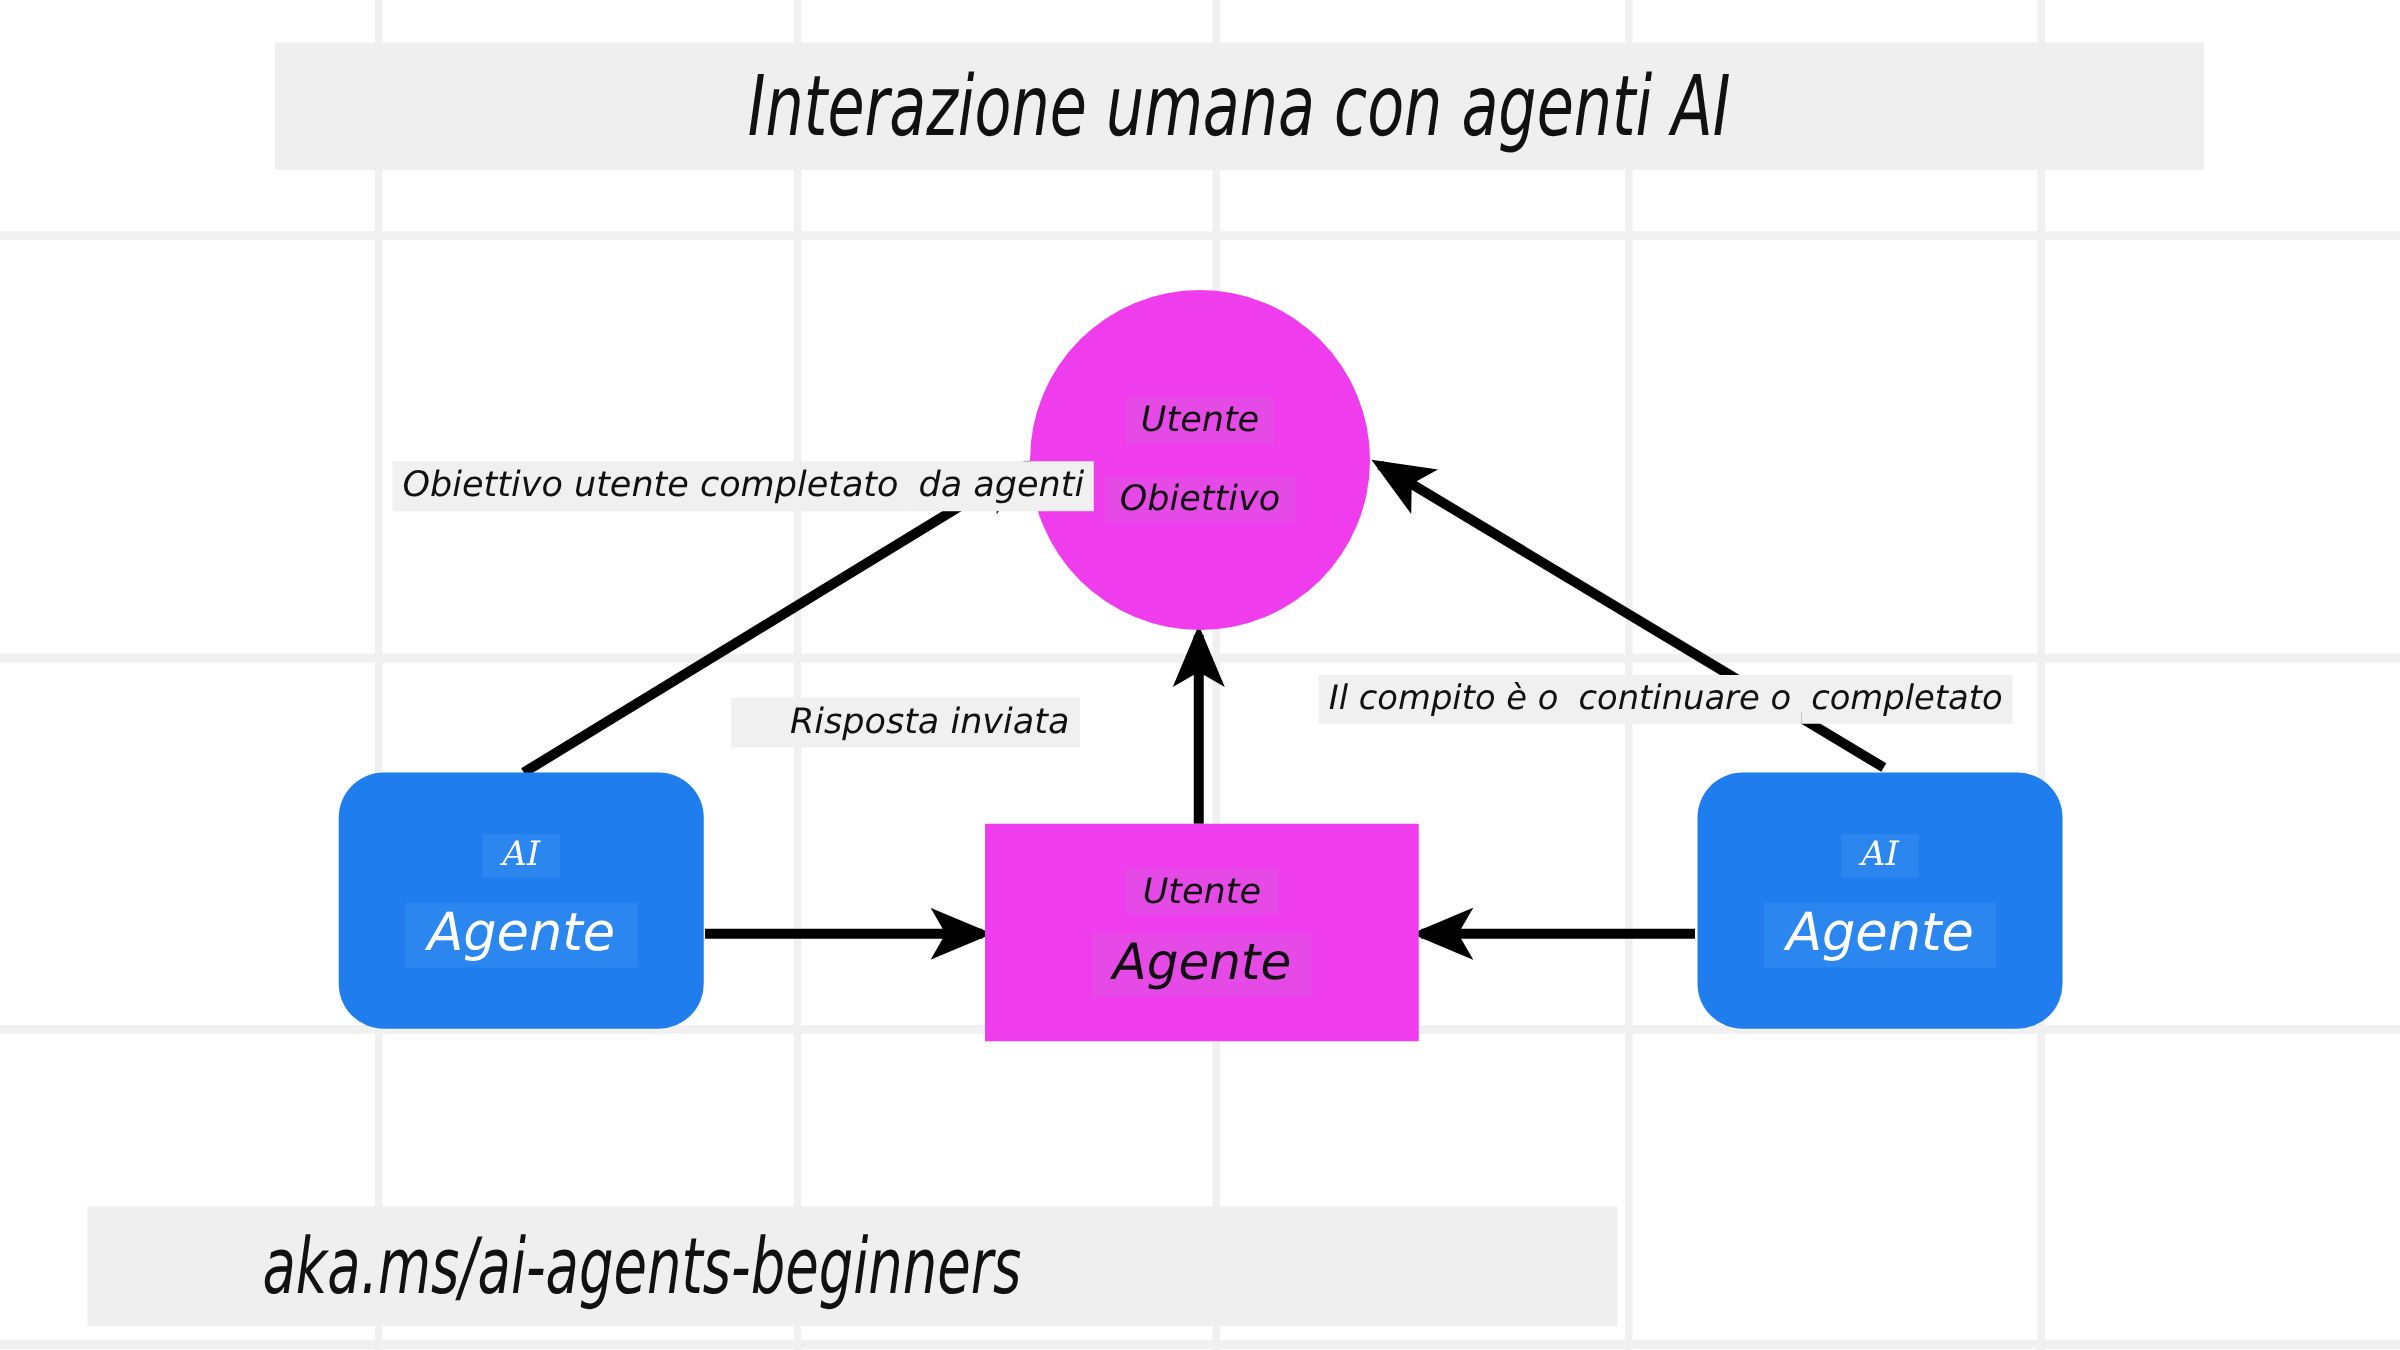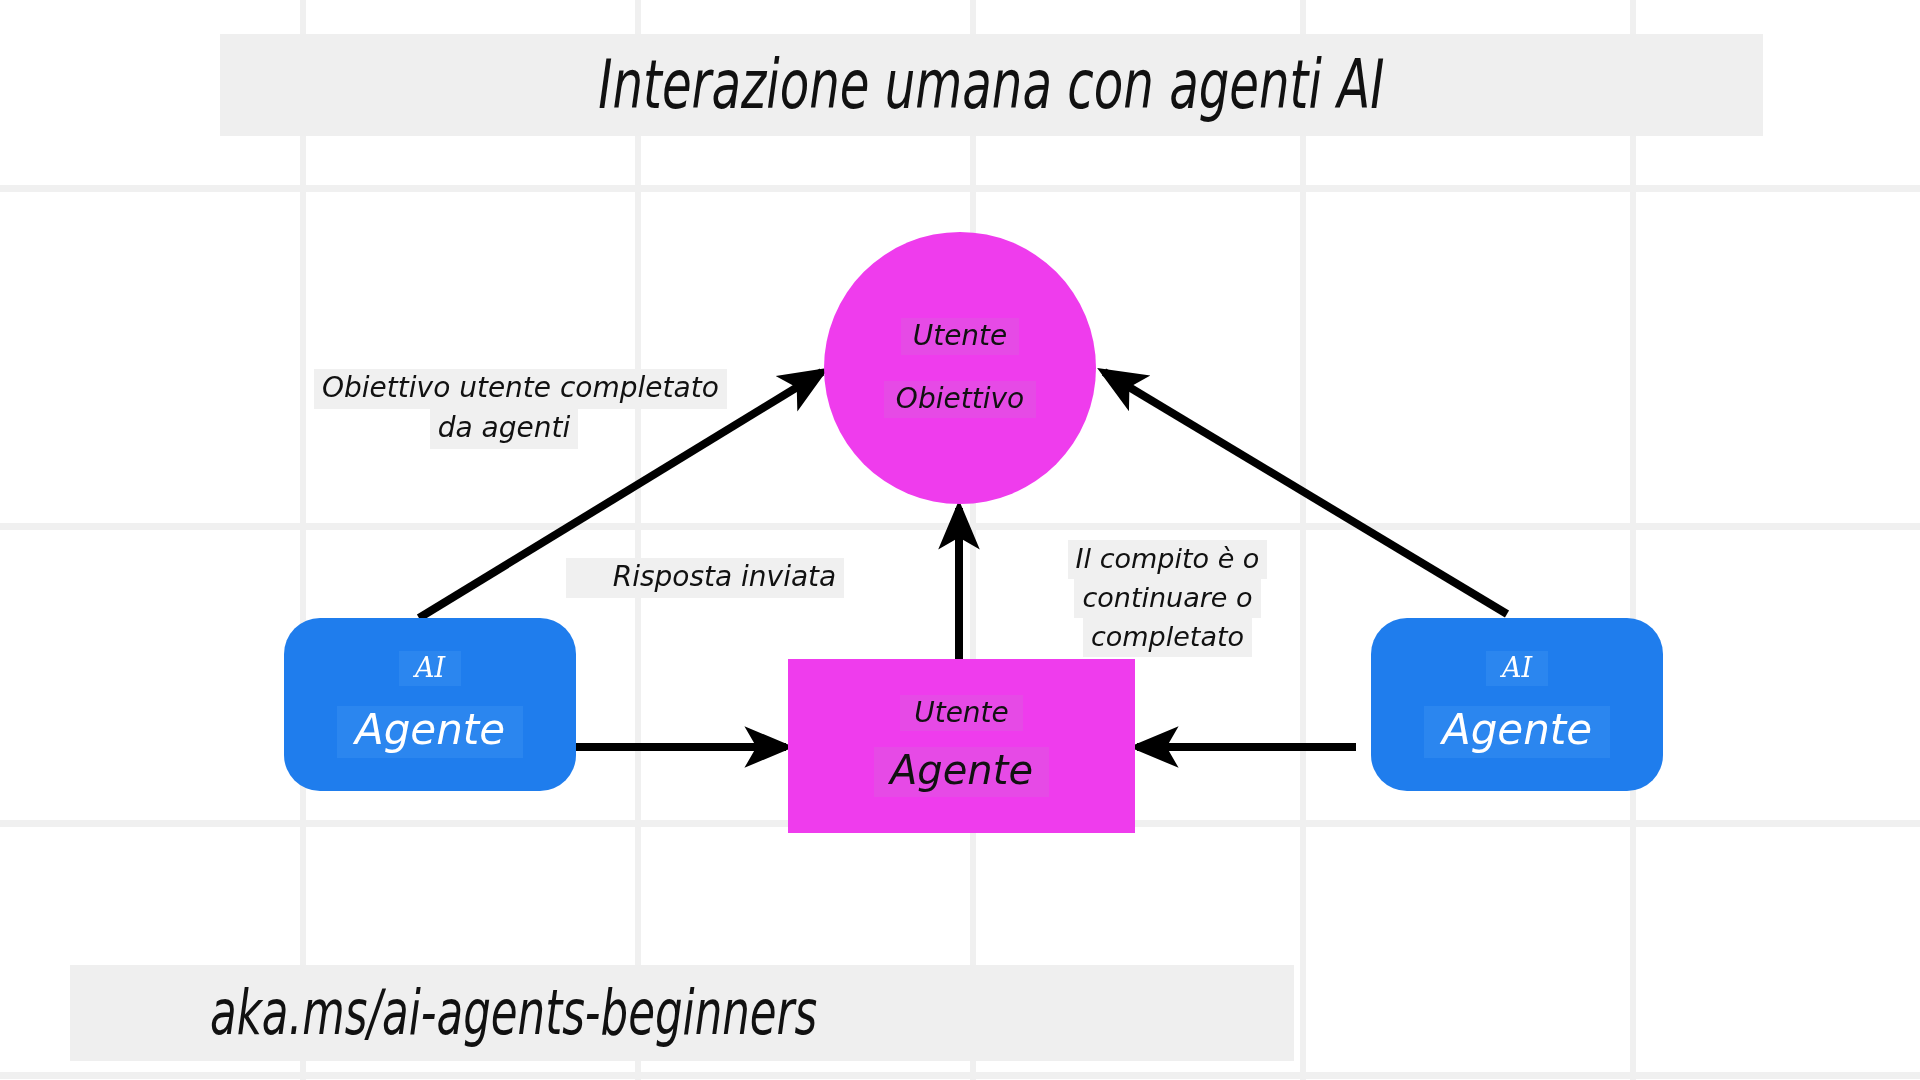--- a/index.html
+++ b/index.html
@@ -107,29 +107,28 @@
     color: #111111;
     padding: 3px 12px 5px 12px;
     font-size: 28px;
     line-height: 1.05;
     white-space: nowrap;
   }
 
   .agent-box-blue {
     top: 618px;
     width: 292px;
-    height: 173px;
+    height: 205px;
     border-radius: 36px;
     background: #1f7ded;
     display: flex;
     flex-direction: column;
     align-items: center;
     justify-content: center;
     gap: 20px;
-    margin-left: 13px;
   }
   #ai-agent-left  { left: 271px; }
   #ai-agent-right { left: 1358px; }
 
   .agent-box-blue .chip-small {
     background: #2b86ef;
     color: #ffffff;
     font-family: "DejaVu Serif", serif;
     font-size: 27px;
     padding: 3px 16px 4px 16px;
@@ -171,21 +170,21 @@
     font-size: 40px;
     padding: 2px 16px 6px 16px;
     line-height: 1.05;
     white-space: nowrap;
   }
 
   
   .annot {
     position: absolute;
     display: flex;
-    flex-direction: column;
+    flex-direction: row;
     line-height: 1;
   }
   .annot span {
     background: #f0f0f0;
     color: #111111;
     font-size: 28px;
     padding: 5px 8px 7px 8px;
     white-space: nowrap;
     align-self: center;
   }

